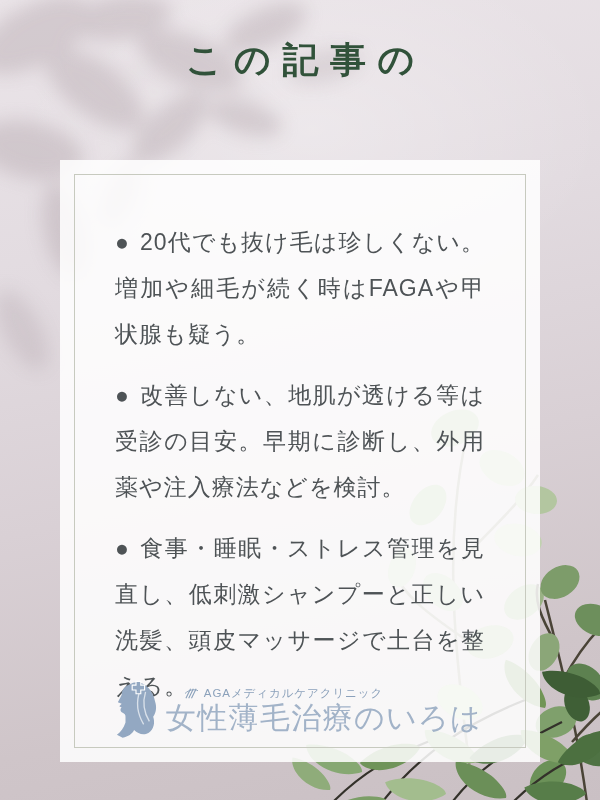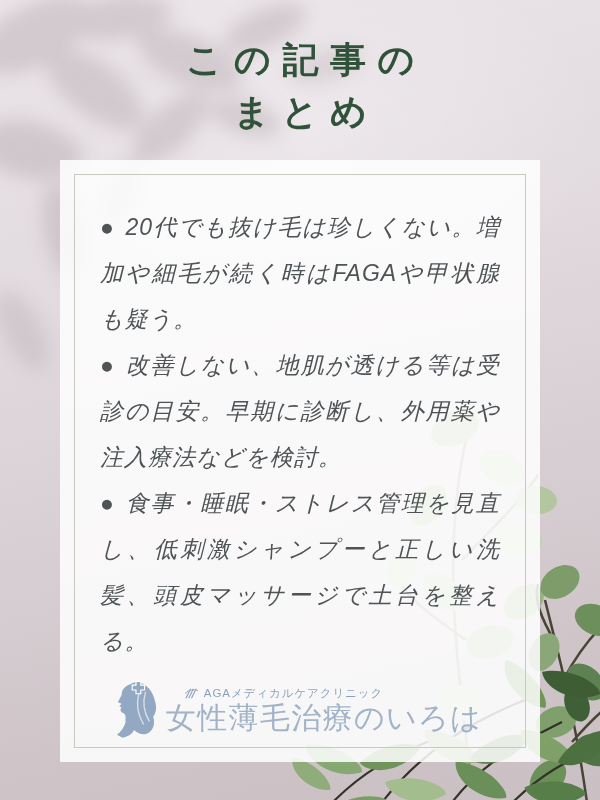--- a/index.html
+++ b/index.html
@@ -20,21 +20,21 @@
   .title span{display:block;}
 
   
   .card{position:absolute;left:60px;top:160px;width:480px;height:602px;
     background:var(--card-bg,rgba(255,255,255,0.86));}
   .frame{position:absolute;inset:14px;border:1px solid var(--frame-border,#c7cabf);}
 
   .bullets{position:absolute;left:40px;right:40px;top:44px;
     font-size:23px;line-height:46px;letter-spacing:0.045em;
     color:var(--body-text,#4e5356);text-align:justify;}
-  .bullets p{margin:0;font-style:italic;}
+  .bullets p{margin:15px;}
   .marker{margin-right:10px;}
 
   
   .logo{position:absolute;left:0;right:3px;bottom:20px;height:64px;
     display:flex;justify-content:center;align-items:center;gap:9px;}
   .logo-texts{display:flex;flex-direction:column;justify-content:center;}
   .logo-top{display:flex;align-items:center;gap:5px;padding-left:18px;
     font-size:11.5px;letter-spacing:0.08em;color:var(--logo-blue,#8ba1bb);}
   .logo-site{font-family:Liberation Sans, sans-serif;
     font-size:30px;line-height:34px;letter-spacing:0.045em;
@@ -112,21 +112,20 @@
       <use href="#leafP" transform="translate(586 794) rotate(-175)" fill="#577d49"></use>
       <use href="#leafP" transform="translate(388 802) rotate(-190)" fill="#7b9e66"></use>
       <use href="#leafP" transform="translate(545 708) rotate(-130)" fill="#719556"></use>
       <use href="#leafP" transform="translate(600 694) rotate(-160)" fill="#3e5d35"></use>
       <use href="#leafP" transform="translate(330 790) rotate(-140) scale(0.8)" fill="#8fac7a"></use>
     </g>
   </svg>
 
   <h1 class="title">
     <span>この記事の</span>
-    <span>まとめ</span>
   </h1>
 
   <div class="card">
     <div class="frame"></div>
 
     <div class="bullets">
       <p><span class="marker">●</span><span>20代でも抜け毛は珍しくない。増加や細毛が続く時はFAGAや甲状腺も疑う。</span></p>
       <p><span class="marker">●</span><span>改善しない、地肌が透ける等は受診の目安。早期に診断し、外用薬や注入療法などを検討。</span></p>
       <p><span class="marker">●</span><span>食事・睡眠・ストレス管理を見直し、低刺激シャンプーと正しい洗髪、頭皮マッサージで土台を整える。</span></p>
     </div>

